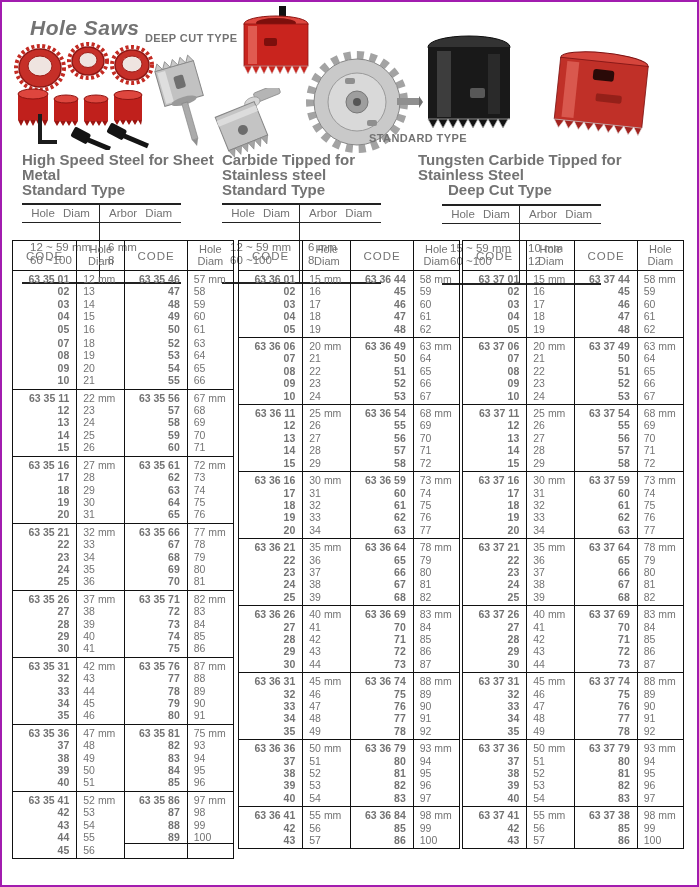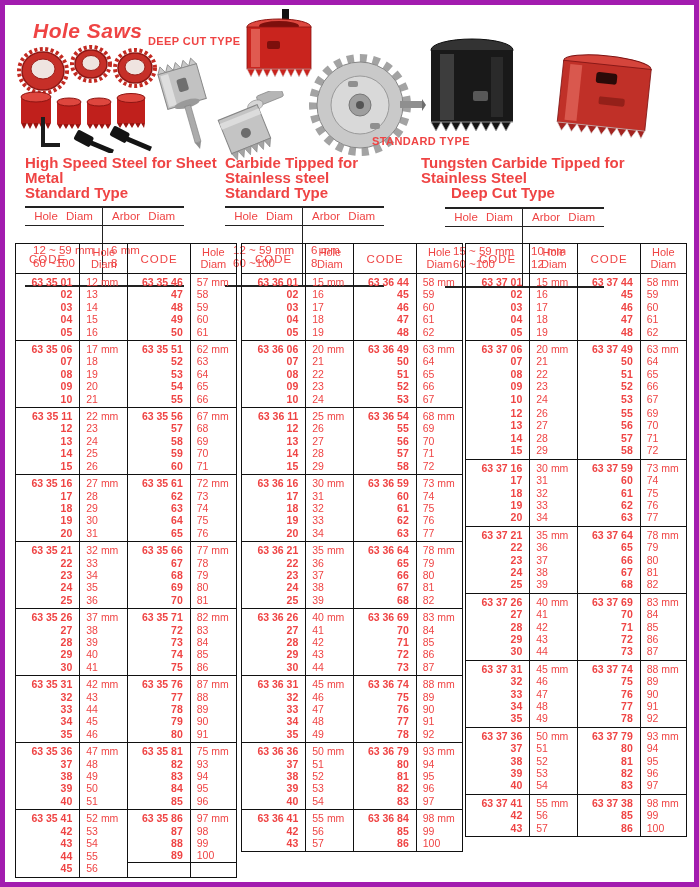--- a/index.html
+++ b/index.html
@@ -1,17 +1,17 @@
 <!DOCTYPE html>
 <html><head>
 <meta charset="utf-8">
 <style>
   html,body{margin:0;padding:0;background:#fff;}
-  #page{position:relative;width:699px;height:887px;background:#fff;border:5px solid #a21caf;
-        box-sizing:border-box;overflow:hidden;font-family:"Liberation Sans",sans-serif;color:#ef4444;}
+  #page{position:relative;width:699px;height:887px;background:#fff;border:2px solid #a21caf;
+        box-sizing:border-box;overflow:hidden;font-family:"Liberation Sans",sans-serif;color:#737373;}
   .abs{position:absolute;}
   #page-title{left:28px;top:14px;font-style:italic;font-weight:700;font-size:21px;letter-spacing:.5px;}
   .photo-label{font-weight:700;font-size:11px;letter-spacing:.4px;}
   #label-deepcut{left:143px;top:30px;}
   #label-standard{left:367px;top:130px;}
   .photo{position:absolute;}
   
   .section{position:absolute;top:150px;}
   #section-1{left:20px;width:212px;}
   #section-2{left:220px;width:196px;}
@@ -257,26 +257,20 @@
             <td class="d">15</td>
             <td class="c">49</td>
             <td class="d">60</td>
           </tr>
           <tr class="be">
             <td class="c">05</td>
             <td class="d">16</td>
             <td class="c">50</td>
             <td class="d">61</td>
           </tr>
-          <tr class="bs">
-            <td class="c">63 35 06</td>
-            <td class="d">17 mm</td>
-            <td class="c">63 35 51</td>
-            <td class="d">62 mm</td>
-          </tr>
           <tr>
             <td class="c">07</td>
             <td class="d">18</td>
             <td class="c">52</td>
             <td class="d">63</td>
           </tr>
           <tr>
             <td class="c">08</td>
             <td class="d">19</td>
             <td class="c">53</td>
@@ -863,20 +857,26 @@
             <td class="d">23</td>
             <td class="c">52</td>
             <td class="d">66</td>
           </tr>
           <tr class="be">
             <td class="c">10</td>
             <td class="d">24</td>
             <td class="c">53</td>
             <td class="d">67</td>
           </tr>
+          <tr class="bs">
+            <td class="c">63 37 11</td>
+            <td class="d">25 mm</td>
+            <td class="c">63 37 54</td>
+            <td class="d">68 mm</td>
+          </tr>
           <tr>
             <td class="c">12</td>
             <td class="d">26</td>
             <td class="c">55</td>
             <td class="d">69</td>
           </tr>
           <tr>
             <td class="c">13</td>
             <td class="d">27</td>
             <td class="c">56</td>

